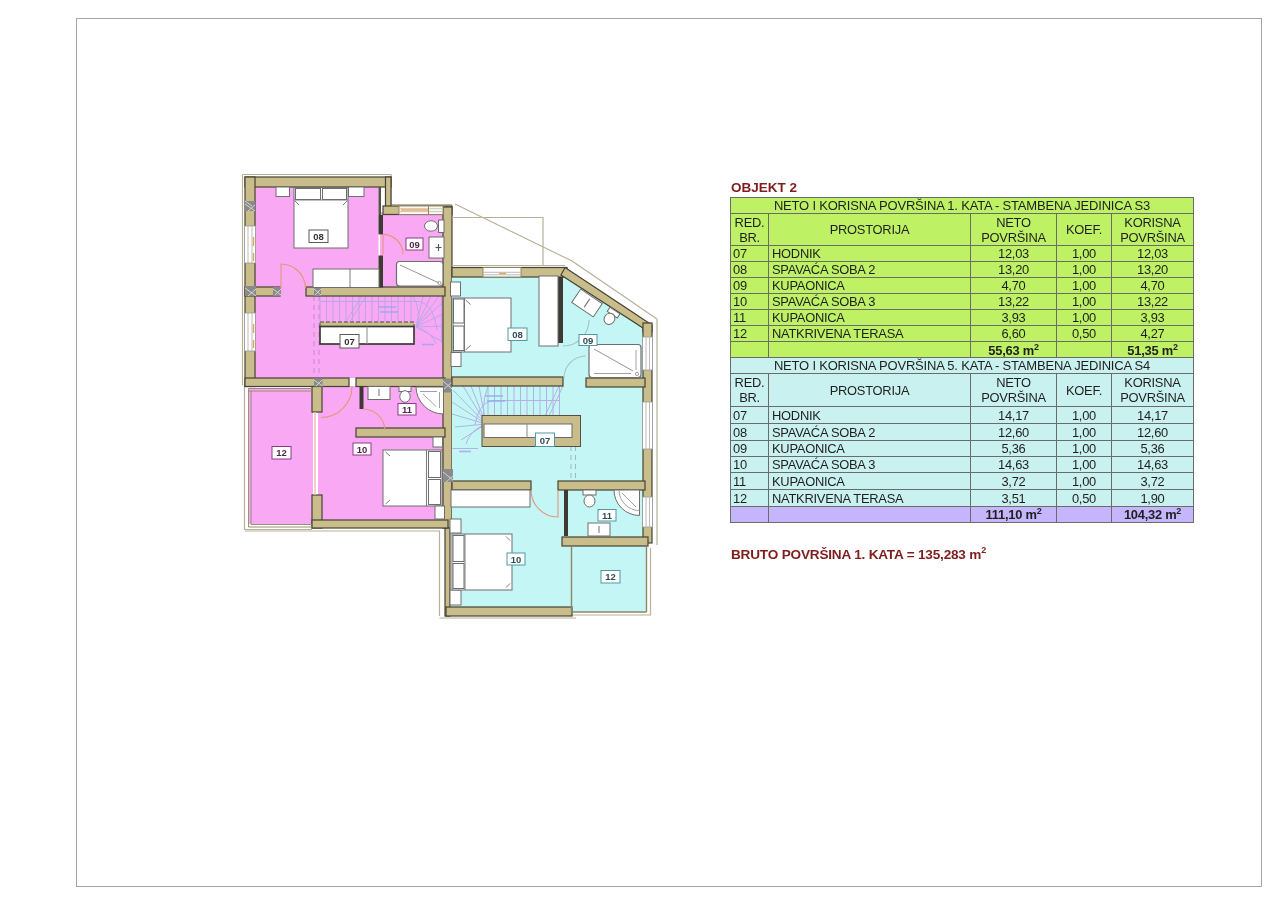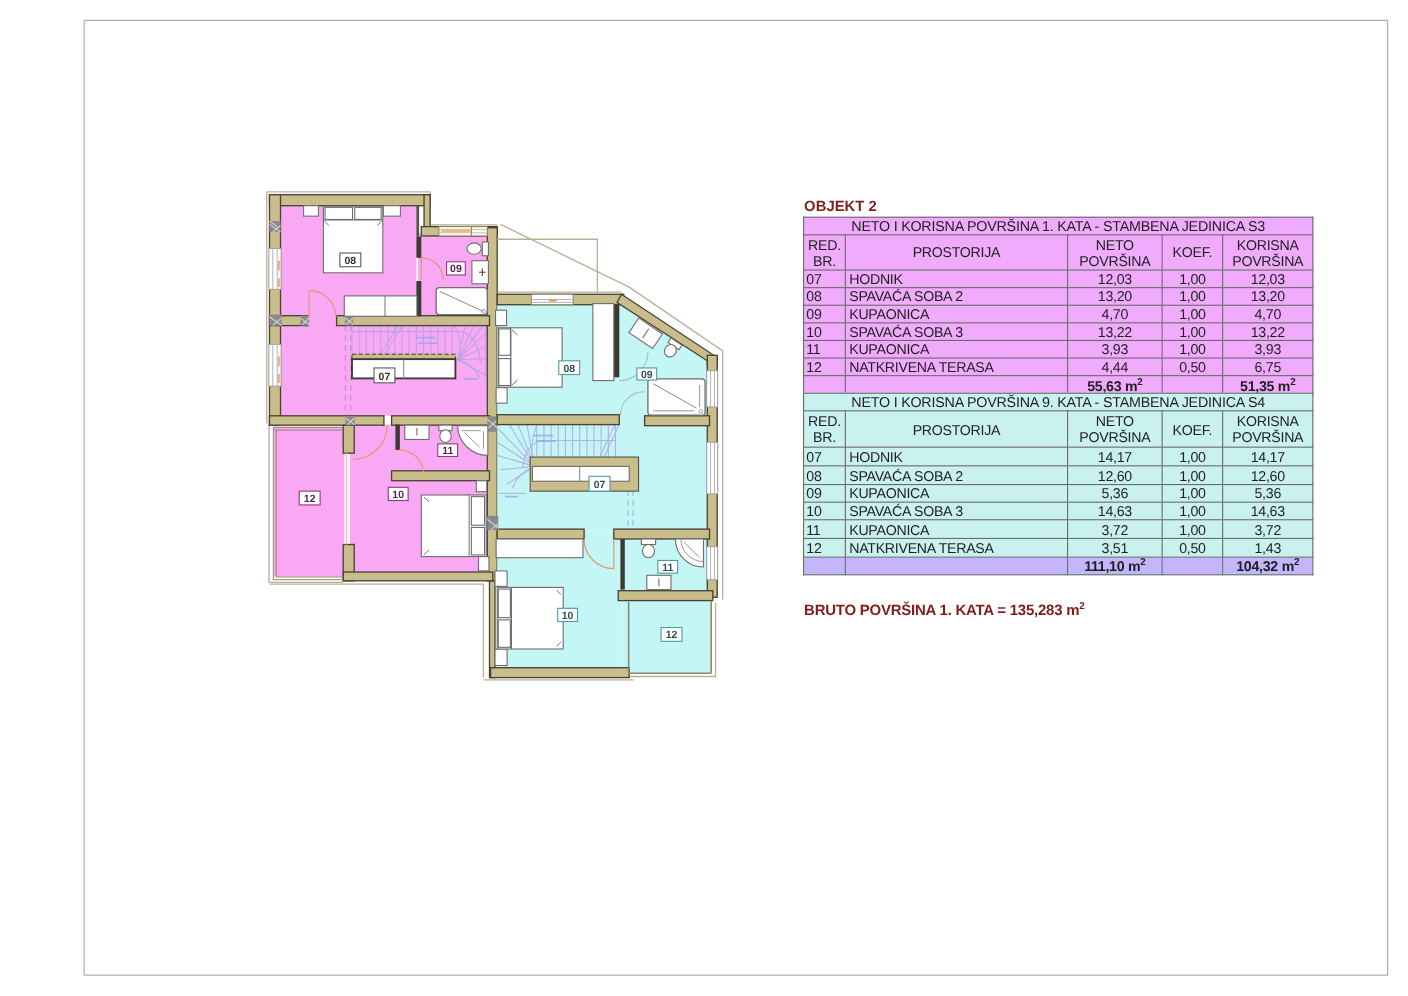--- a/index.html
+++ b/index.html
@@ -437,21 +437,21 @@
 <g>
           <rect x="601" y="570.5" width="19" height="12.5" fill="#ffffff" stroke="#4f98a4" stroke-width="1"></rect>
           <text x="610.5" y="580.3" font-size="9.5" font-weight="bold" fill="#2e4e56" text-anchor="middle">12</text>
         </g>
 </g>
 
 </svg>
 
 <div class="lbl" style="left:731px;top:180px;font-size:13.5px;">OBJEKT 2</div>
 
-<table style="position:absolute;left:730px;top:197px;width:463px;background:#f0abfc;padding-left:24px;">
+<table style="position:absolute;left:730px;top:197px;width:463px;background:#bef264;padding-left:24px;">
 <colgroup>
         <col style="width:38px">
         <col style="width:202px">
         <col style="width:86px">
         <col style="width:55px">
         <col style="width:82px">
       </colgroup>
 <tbody>
         <tr style="height:15px;">
           <td colspan="5" style="text-align:center;font-size:13px;letter-spacing:-0.2px;">NETO I KORISNA POVRŠINA 1. KATA - STAMBENA JEDINICA S3</td>
@@ -494,23 +494,23 @@
 <tr style="height:16px;">
           <td style="padding-left:2px;">11</td>
           <td style="padding-left:3px;">KUPAONICA</td>
           <td style="text-align:center;">3,93</td>
           <td style="text-align:center;">1,00</td>
           <td style="text-align:center;">3,93</td>
         </tr>
 <tr style="height:16px;">
           <td style="padding-left:2px;">12</td>
           <td style="padding-left:3px;">NATKRIVENA TERASA</td>
-          <td style="text-align:center;">4,44</td>
+          <td style="text-align:center;">6,60</td>
           <td style="text-align:center;">0,50</td>
-          <td style="text-align:center;">6,75</td>
+          <td style="text-align:center;">4,27</td>
         </tr>
 <tr style="height:17px;margin-left:40px;">
           <td></td>
           <td></td>
           <td style="text-align:center;font-weight:bold;">55,63 m<sup>2</sup></td>
           <td></td>
           <td style="text-align:center;font-weight:bold;">51,35 m<sup>2</sup></td>
         </tr>
 </tbody>
     </table>
@@ -518,21 +518,21 @@
 <table style="position:absolute;left:730px;top:357px;width:463px;background:#c9f1ef;">
 <colgroup>
         <col style="width:38px">
         <col style="width:202px">
         <col style="width:86px">
         <col style="width:55px">
         <col style="width:82px">
       </colgroup>
 <tbody>
         <tr style="height:15px;">
-          <td colspan="5" style="text-align:center;font-size:13px;letter-spacing:-0.2px;">NETO I KORISNA POVRŠINA 9. KATA - STAMBENA JEDINICA S4</td>
+          <td colspan="5" style="text-align:center;font-size:13px;letter-spacing:-0.2px;">NETO I KORISNA POVRŠINA 5. KATA - STAMBENA JEDINICA S4</td>
         </tr>
 <tr style="height:33px;">
           <td style="text-align:center;line-height:15px;">RED.<br>BR.</td>
           <td style="text-align:center;">PROSTORIJA</td>
           <td style="text-align:center;line-height:15px;">NETO<br>POVRŠINA</td>
           <td style="text-align:center;">KOEF.</td>
           <td style="text-align:center;line-height:15px;">KORISNA<br>POVRŠINA</td>
         </tr>
 <tr style="height:17px;">
           <td style="padding-left:2px;">07</td>
@@ -567,21 +567,21 @@
           <td style="padding-left:3px;">KUPAONICA</td>
           <td style="text-align:center;">3,72</td>
           <td style="text-align:center;">1,00</td>
           <td style="text-align:center;">3,72</td>
         </tr>
 <tr style="height:17px;">
           <td style="padding-left:2px;">12</td>
           <td style="padding-left:3px;">NATKRIVENA TERASA</td>
           <td style="text-align:center;">3,51</td>
           <td style="text-align:center;">0,50</td>
-          <td style="text-align:center;">1,43</td>
+          <td style="text-align:center;">1,90</td>
         </tr>
 <tr style="height:16px;background:#c4b5fd;">
           <td></td>
           <td></td>
           <td style="text-align:center;font-weight:bold;">111,10 m<sup>2</sup></td>
           <td></td>
           <td style="text-align:center;font-weight:bold;">104,32 m<sup>2</sup></td>
         </tr>
 </tbody>
     </table>

